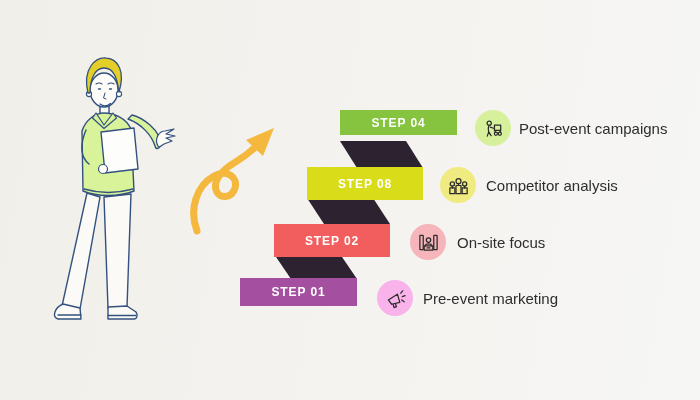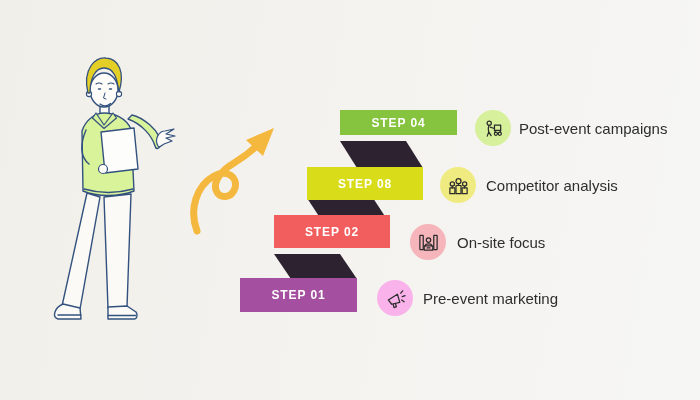--- a/index.html
+++ b/index.html
@@ -6,22 +6,22 @@
   .canvas{
     position:relative;width:700px;height:400px;overflow:hidden;
     background:linear-gradient(100deg,#f1efe9 0%,#f4f2ee 40%,#f6f6f5 100%);
     font-family:"Liberation Sans",sans-serif;
   }
   .scene{position:absolute;left:0;top:0;z-index:1;}
   .bar{
     position:absolute;z-index:3;display:flex;align-items:center;justify-content:center;
     color:#fff;font-size:12px;font-weight:bold;letter-spacing:0.9px;
   }
-  .bar-1{left:240px;top:278px;width:117px;height:34px;}
-  .bar-2{left:274px;top:215px;width:116px;height:33px;}
+  .bar-1{left:240px;top:278px;width:117px;height:28px;}
+  .bar-2{left:274px;top:224px;width:116px;height:33px;}
   .bar-3{left:307px;top:167px;width:116px;height:33px;}
   .bar-4{left:340px;top:110px;width:117px;height:25px;}
   .icon-circle{
     position:absolute;z-index:3;width:36px;height:36px;border-radius:50%;
     display:flex;align-items:center;justify-content:center;
   }
   .ic-1{left:377px;top:280px;}
   .ic-2{left:410px;top:224px;}
   .ic-3{left:440px;top:167px;}
   .ic-4{left:475px;top:110px;}

